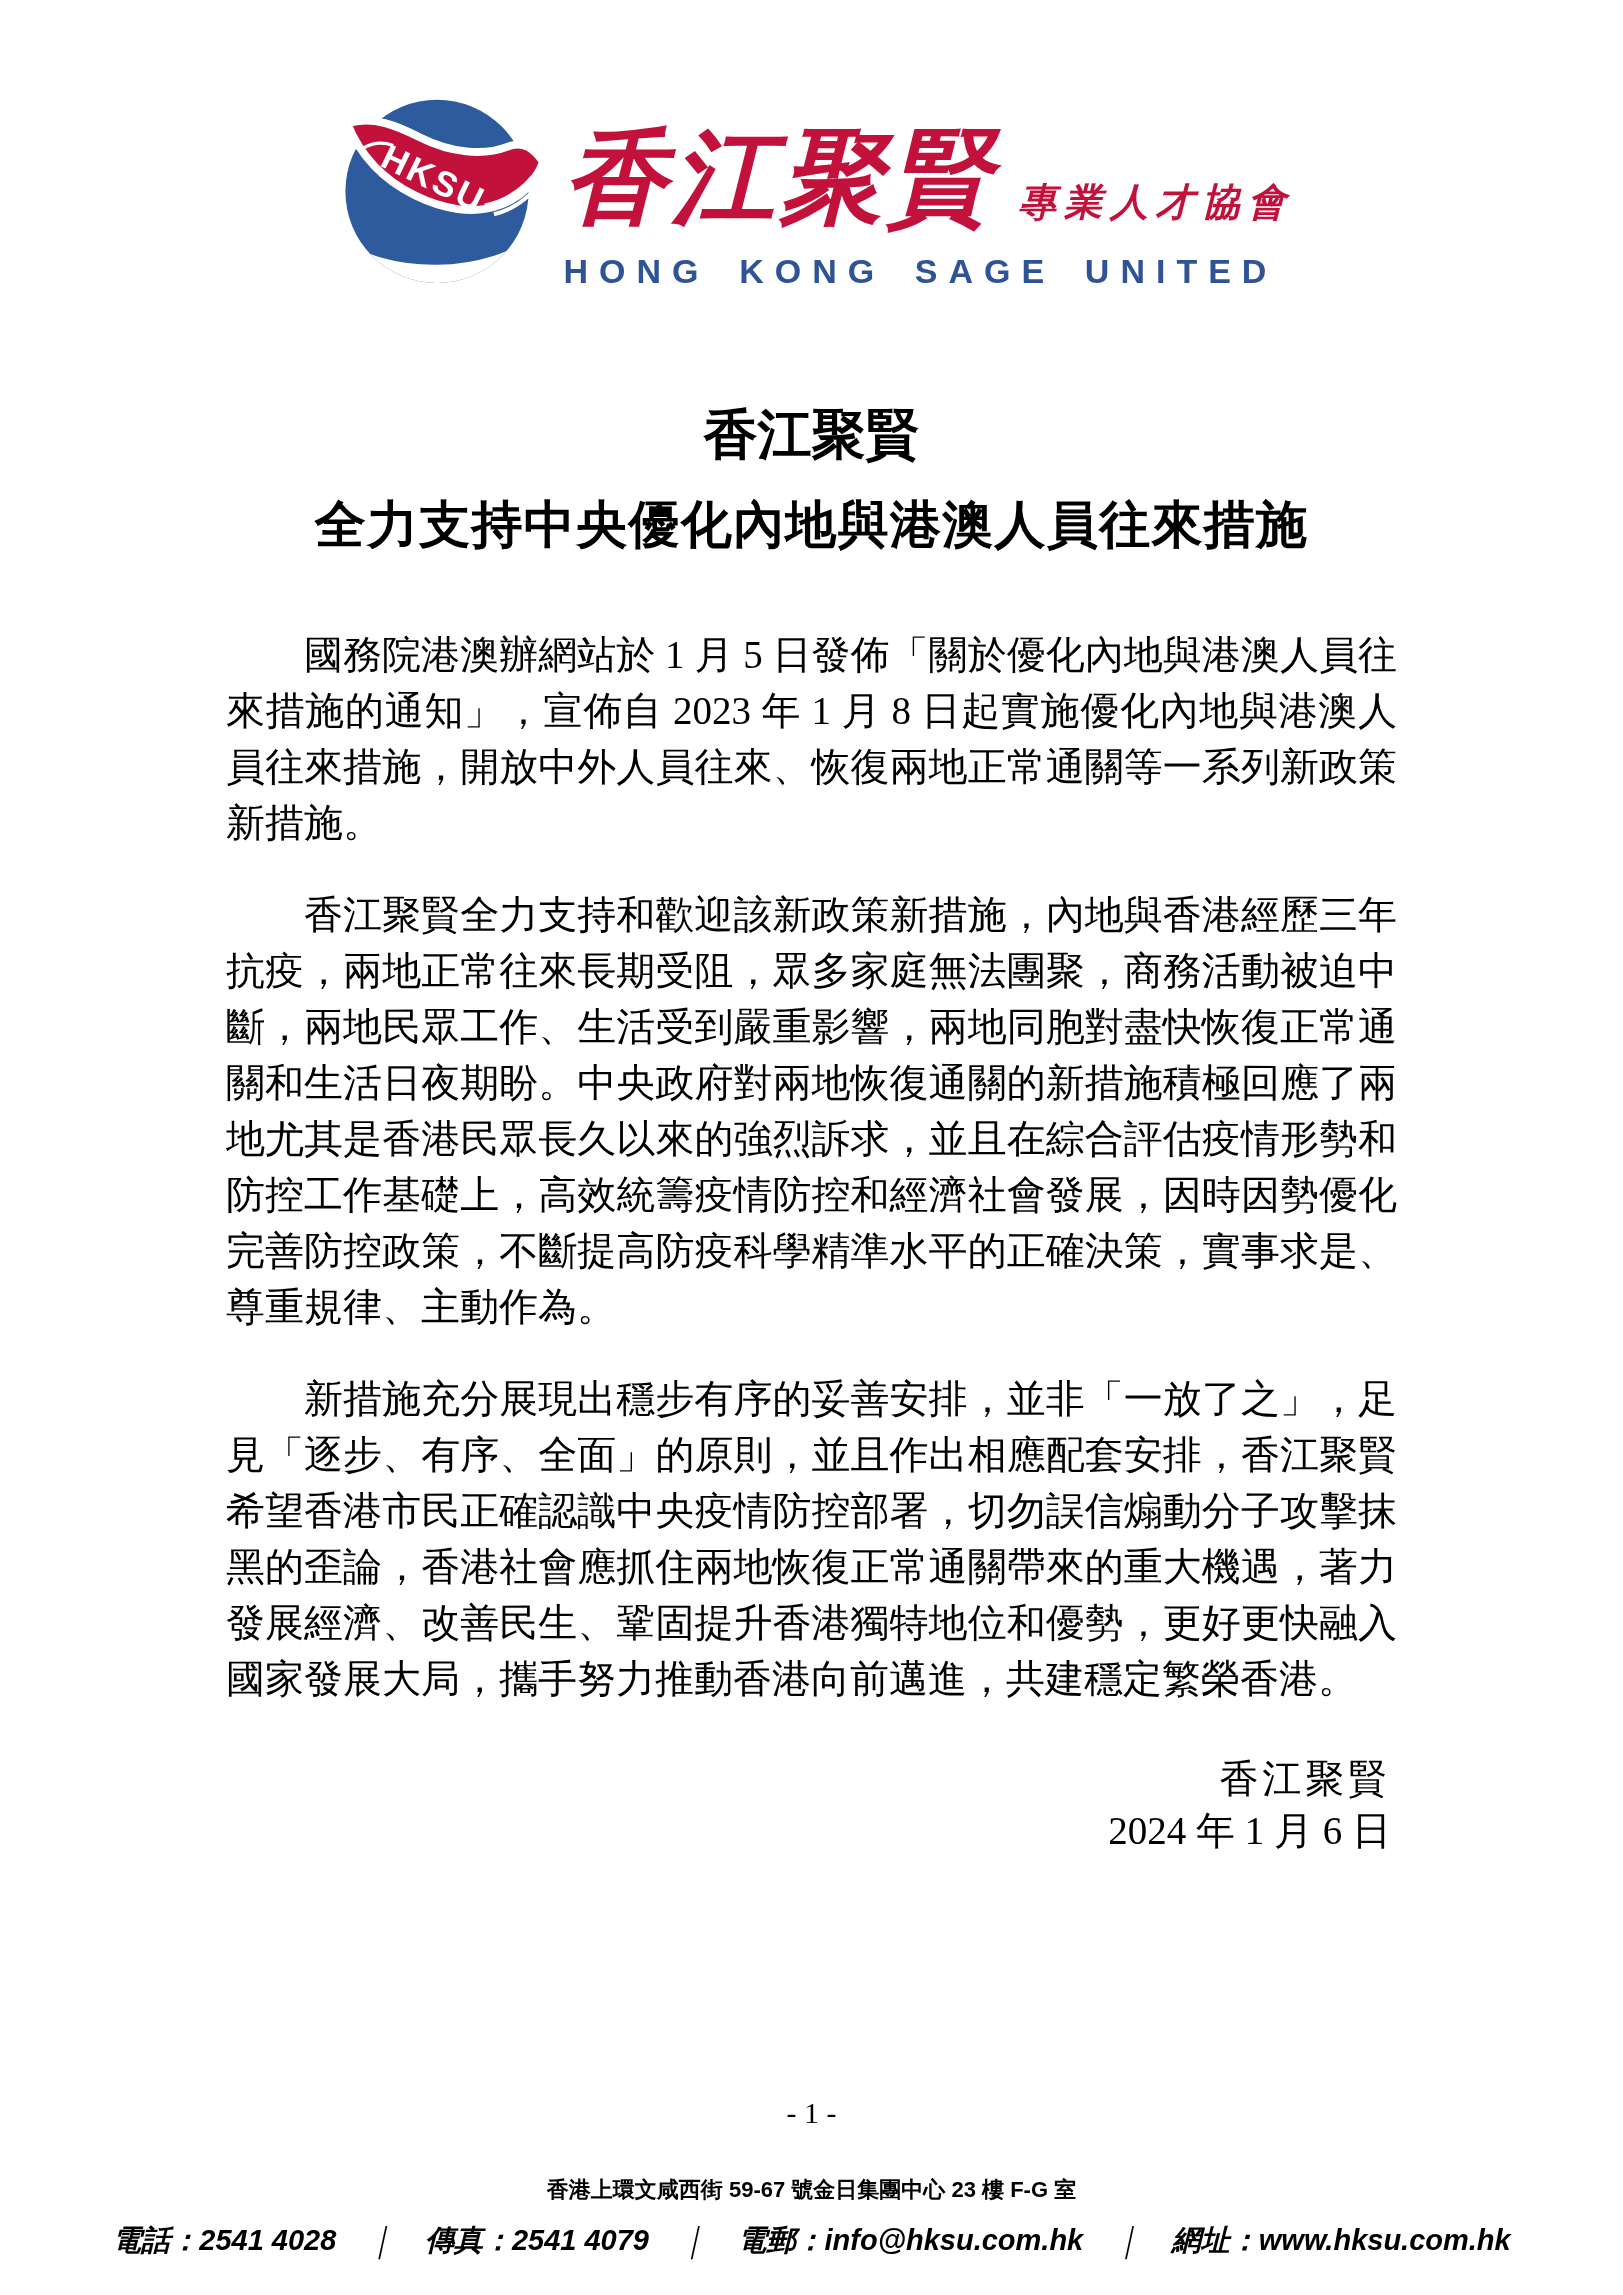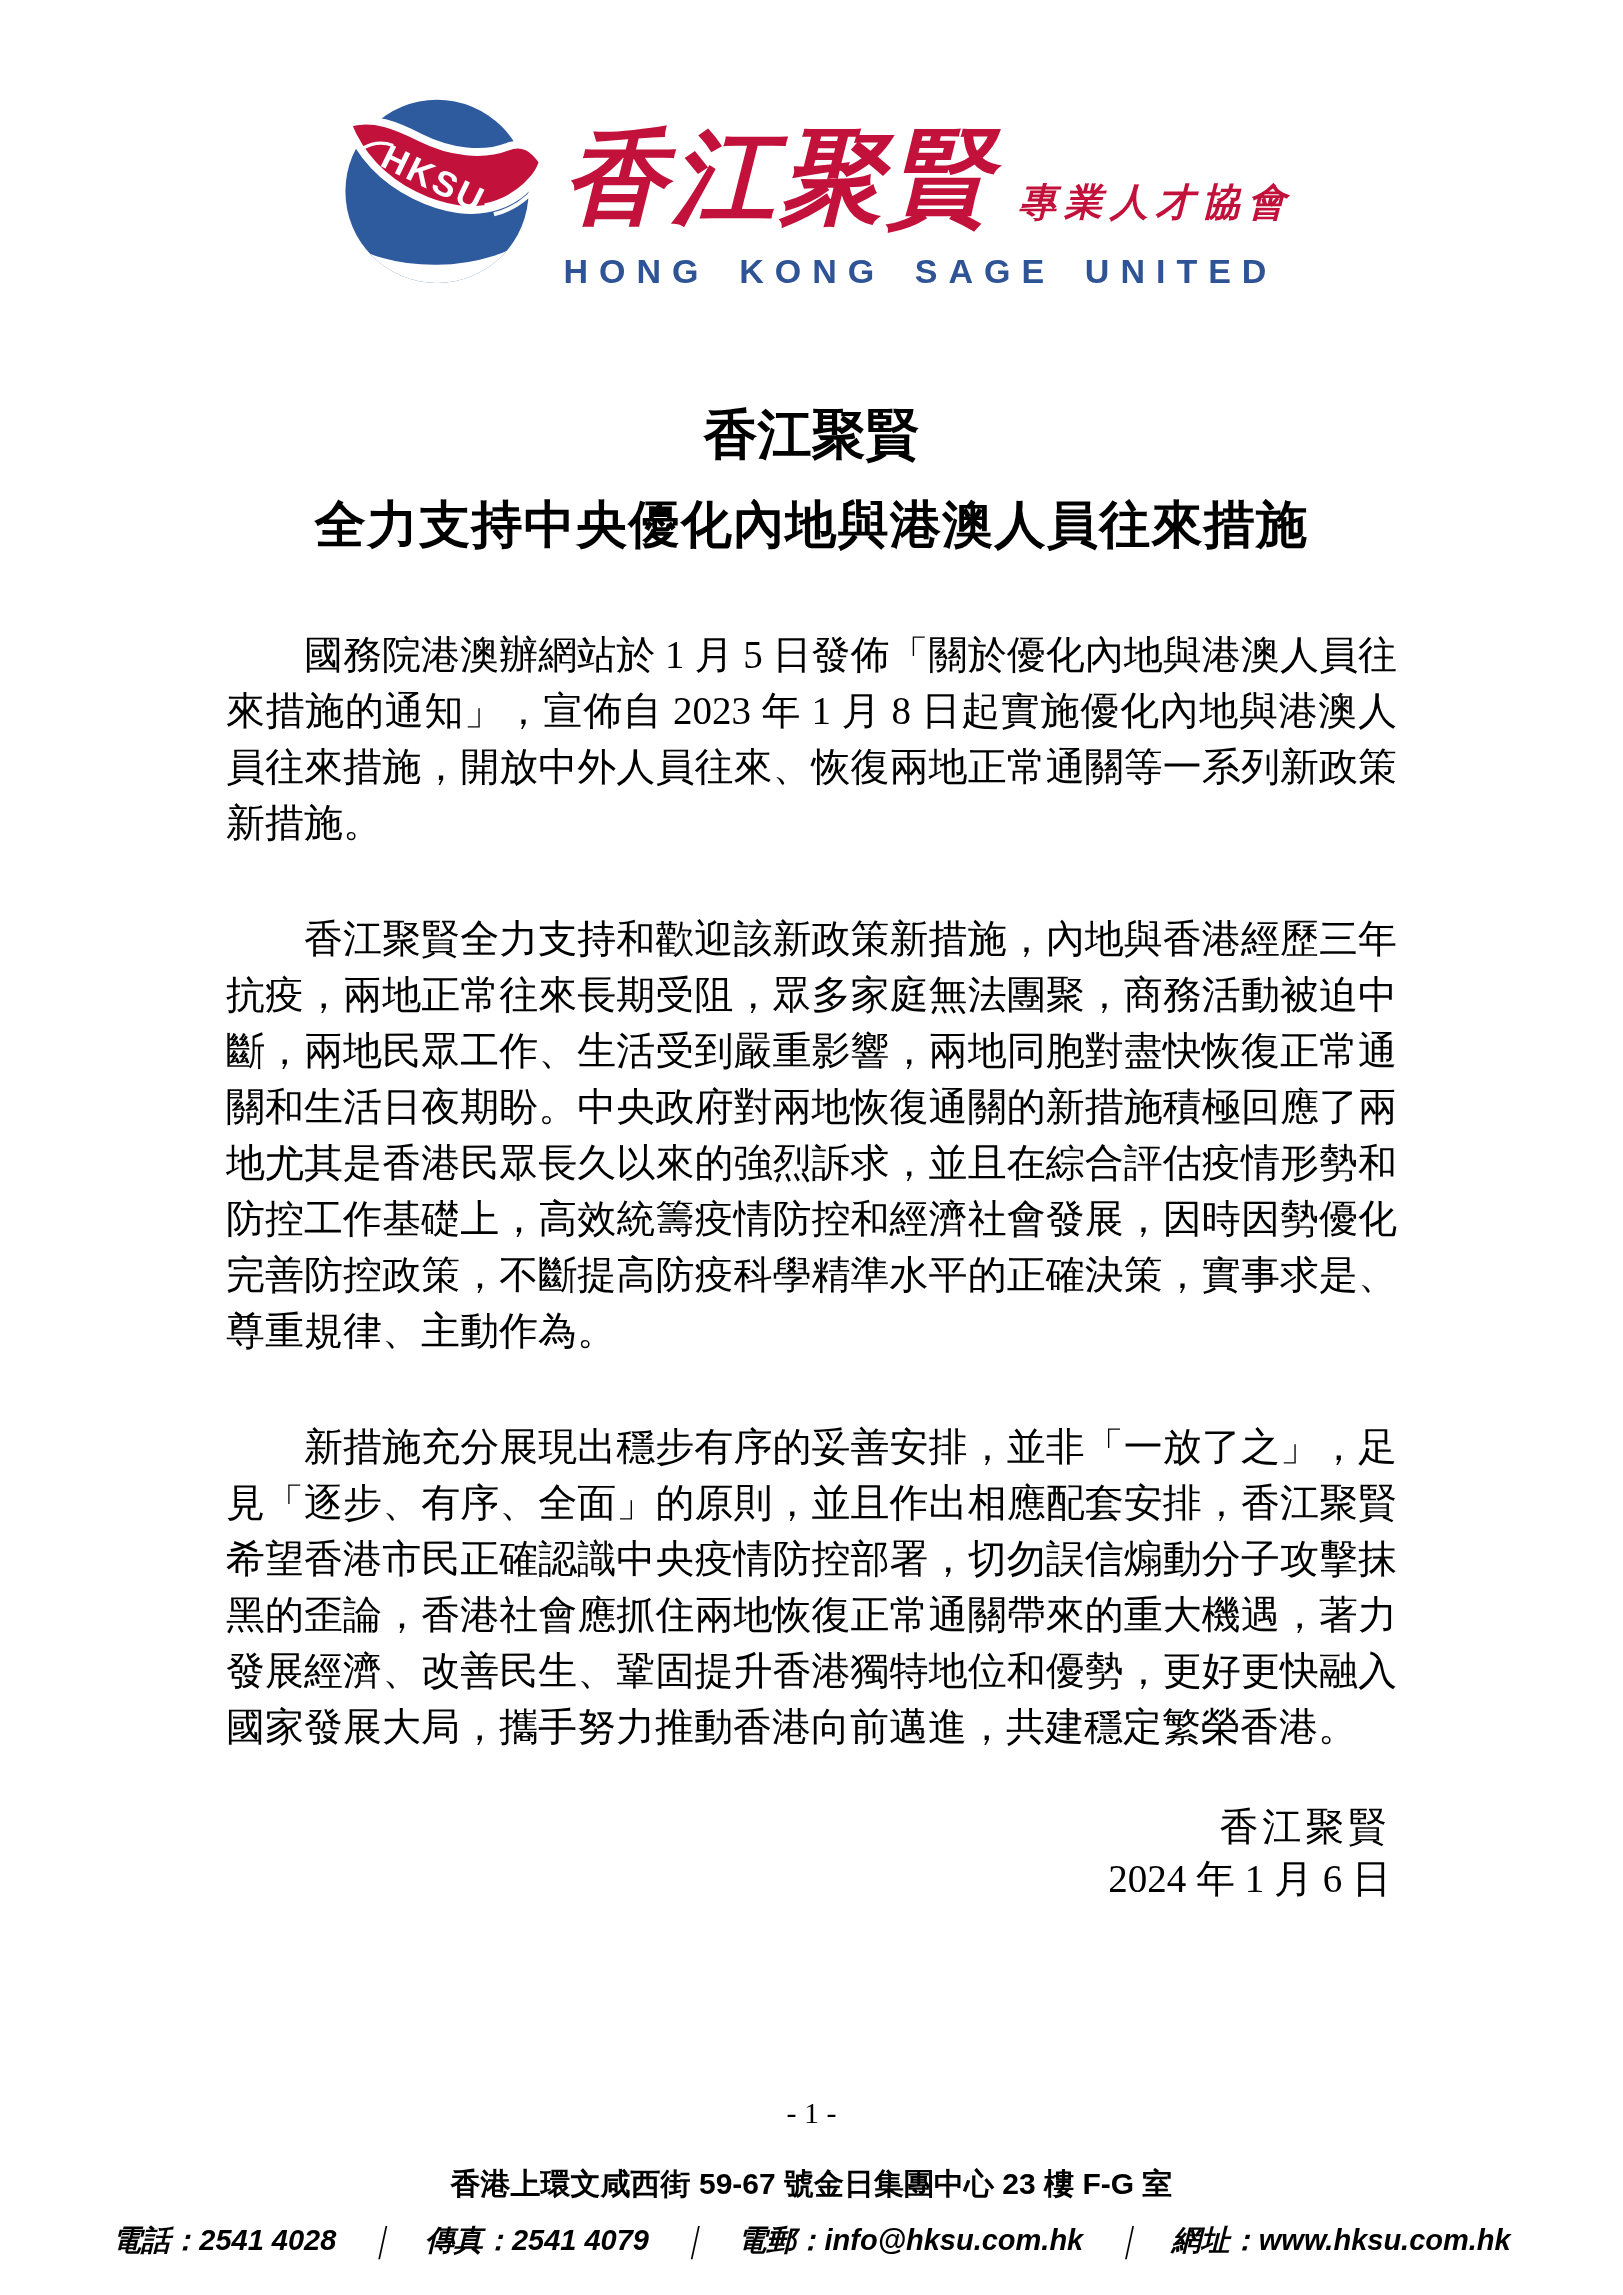--- a/index.html
+++ b/index.html
@@ -66,39 +66,39 @@
   .doc-body{
     margin:77px 226px 0 226px;
   }
   .doc-body p{
     font-size:39px;
     line-height:56px;
     text-align:justify;
     text-justify:inter-character;
     text-indent:2em;
   }
-  .doc-body p + p{margin-top:60px;}
+  .doc-body p + p{margin-top:36px;}
   
   .signature{
     margin:46px 232px 0 226px;
     text-align:right;
     font-size:39px;line-height:52px;
   }
   .signature .sig-name{letter-spacing:3.9px;}
   
   .page-number{
     position:absolute;bottom:165px;left:0;width:100%;
     text-align:center;font-size:30px;
     font-family:"Liberation Serif", serif;
   }
   .footer-address{
     position:absolute;bottom:90px;left:0;width:100%;
     text-align:center;
     font-family:"Liberation Sans", sans-serif;
-    font-size:30px;font-weight:bold;
+    font-size:22px;font-weight:bold;
   }
   .footer-contacts{
     position:absolute;bottom:34px;left:0;width:100%;
     text-align:center;
     font-family:"Liberation Sans", sans-serif;
     font-size:29px;font-weight:bold;
     white-space:nowrap;
     font-style:italic;
   }
   .footer-contacts .sep{

